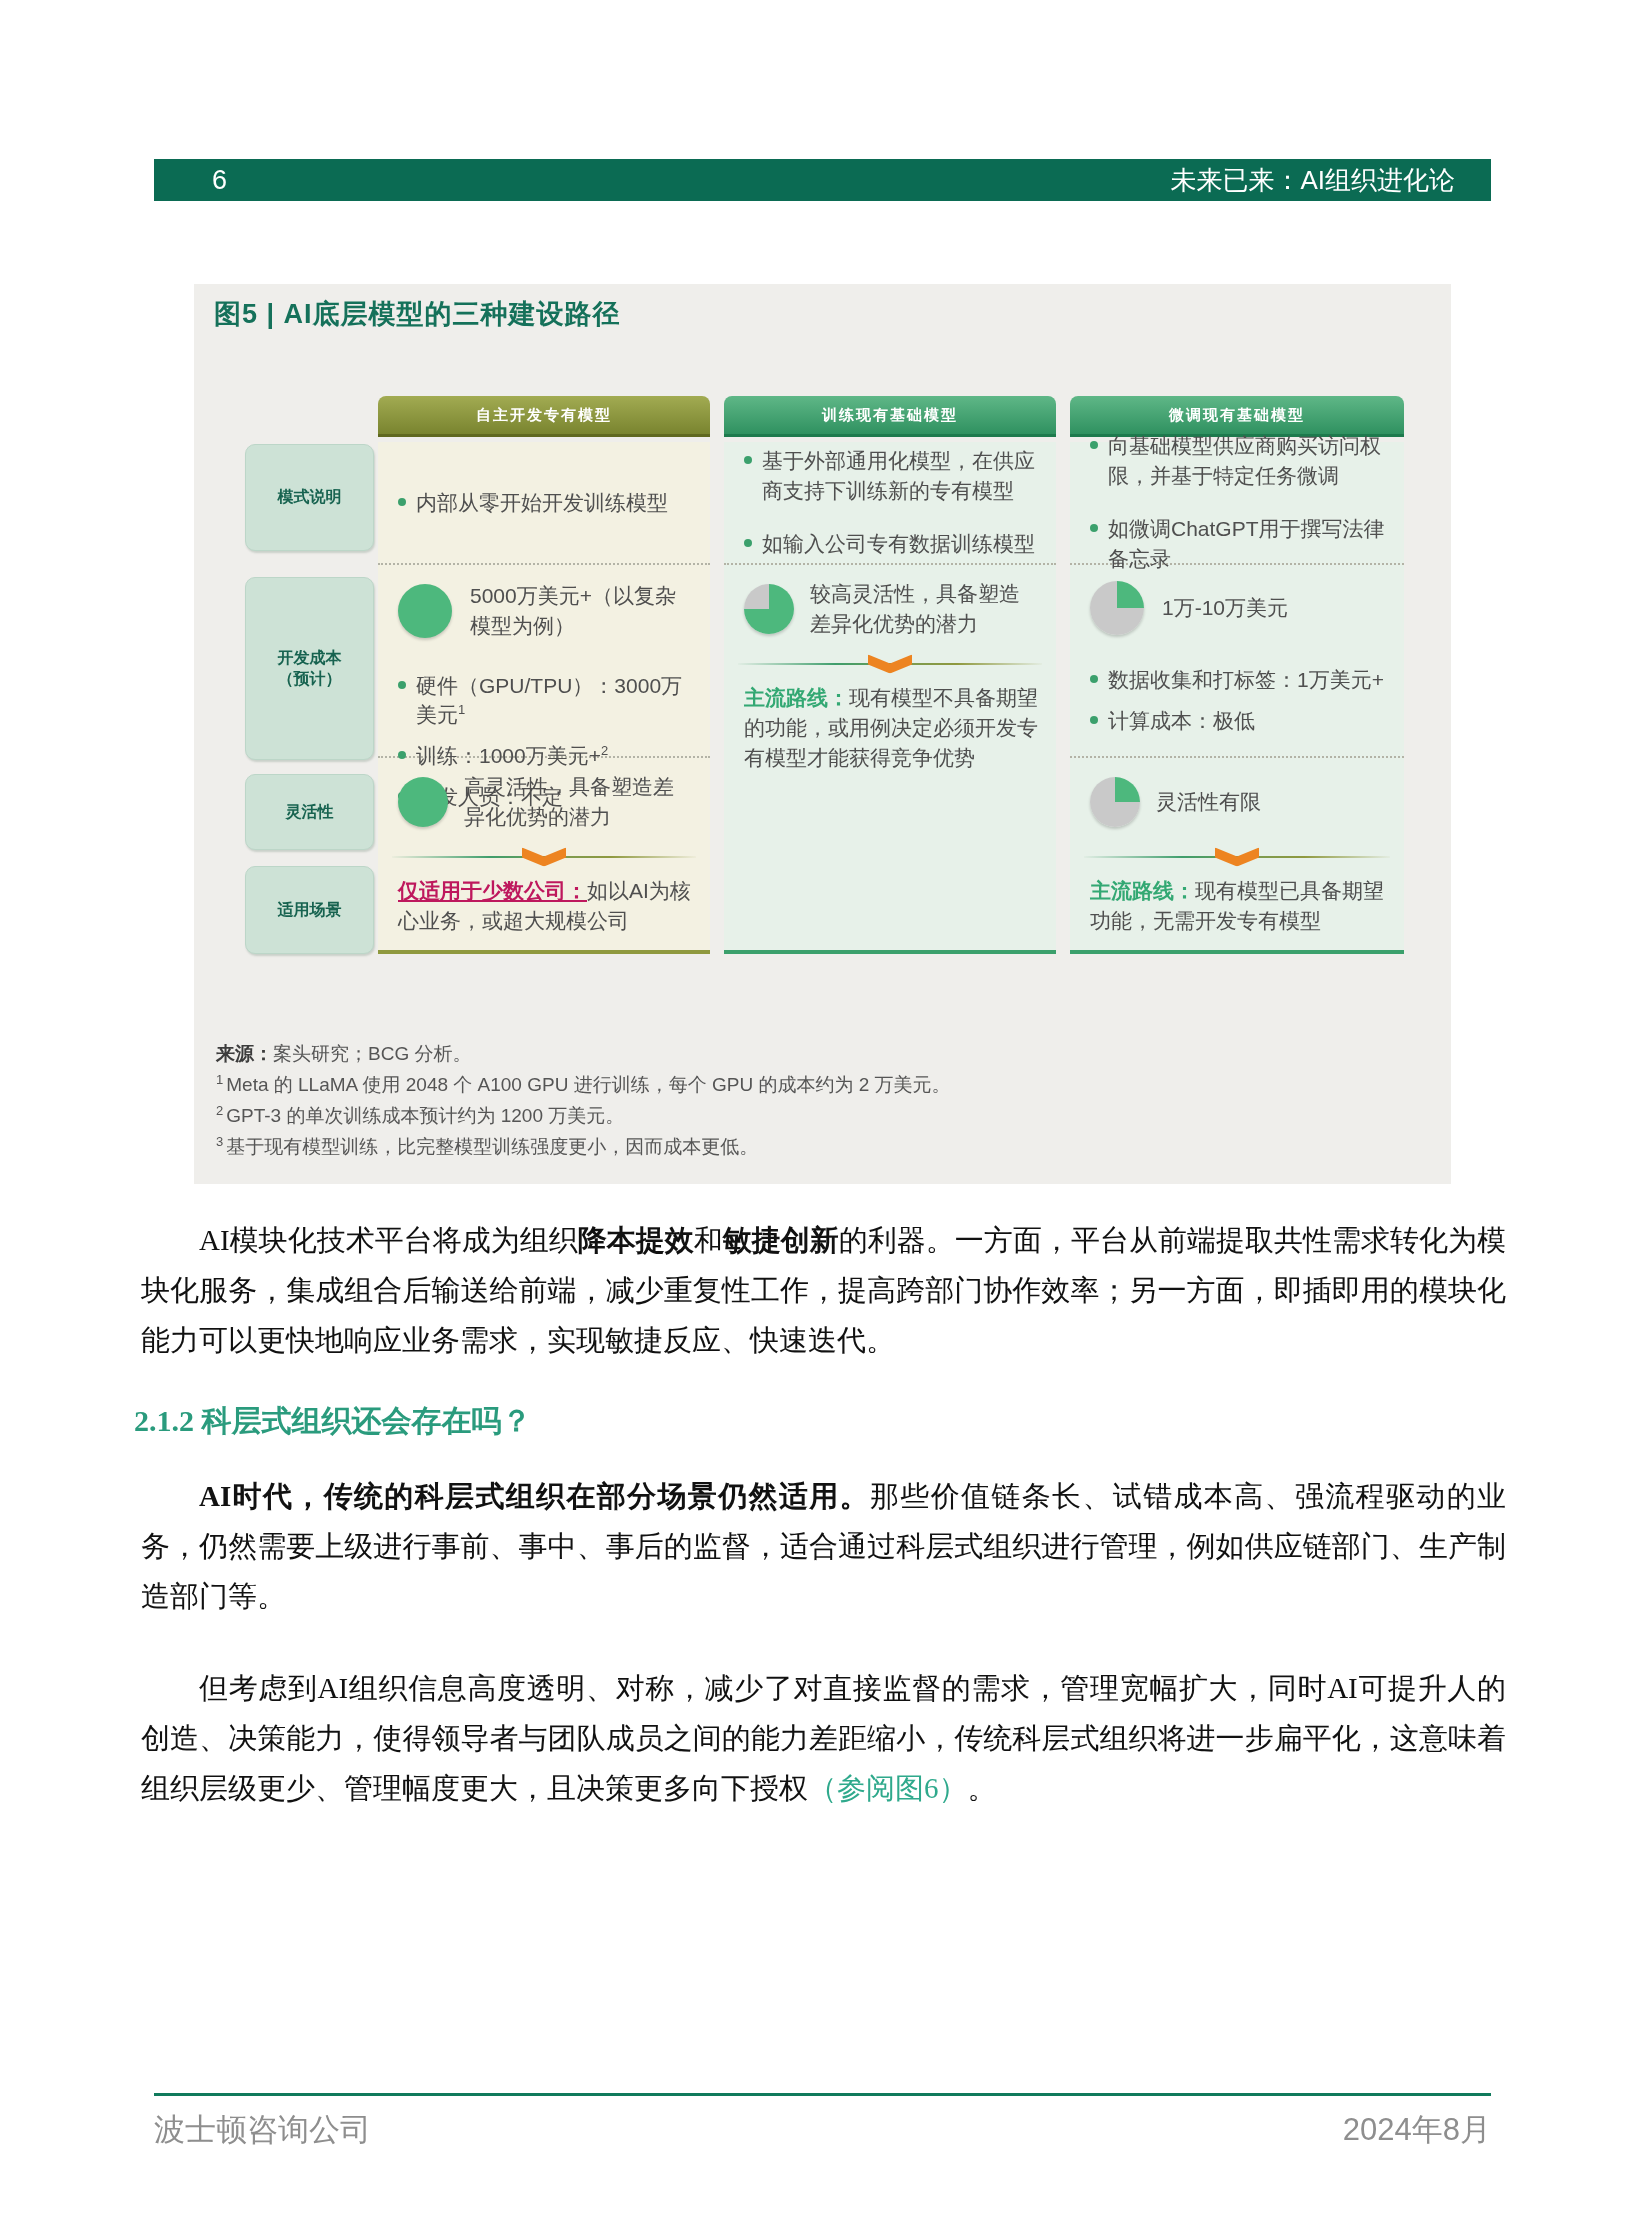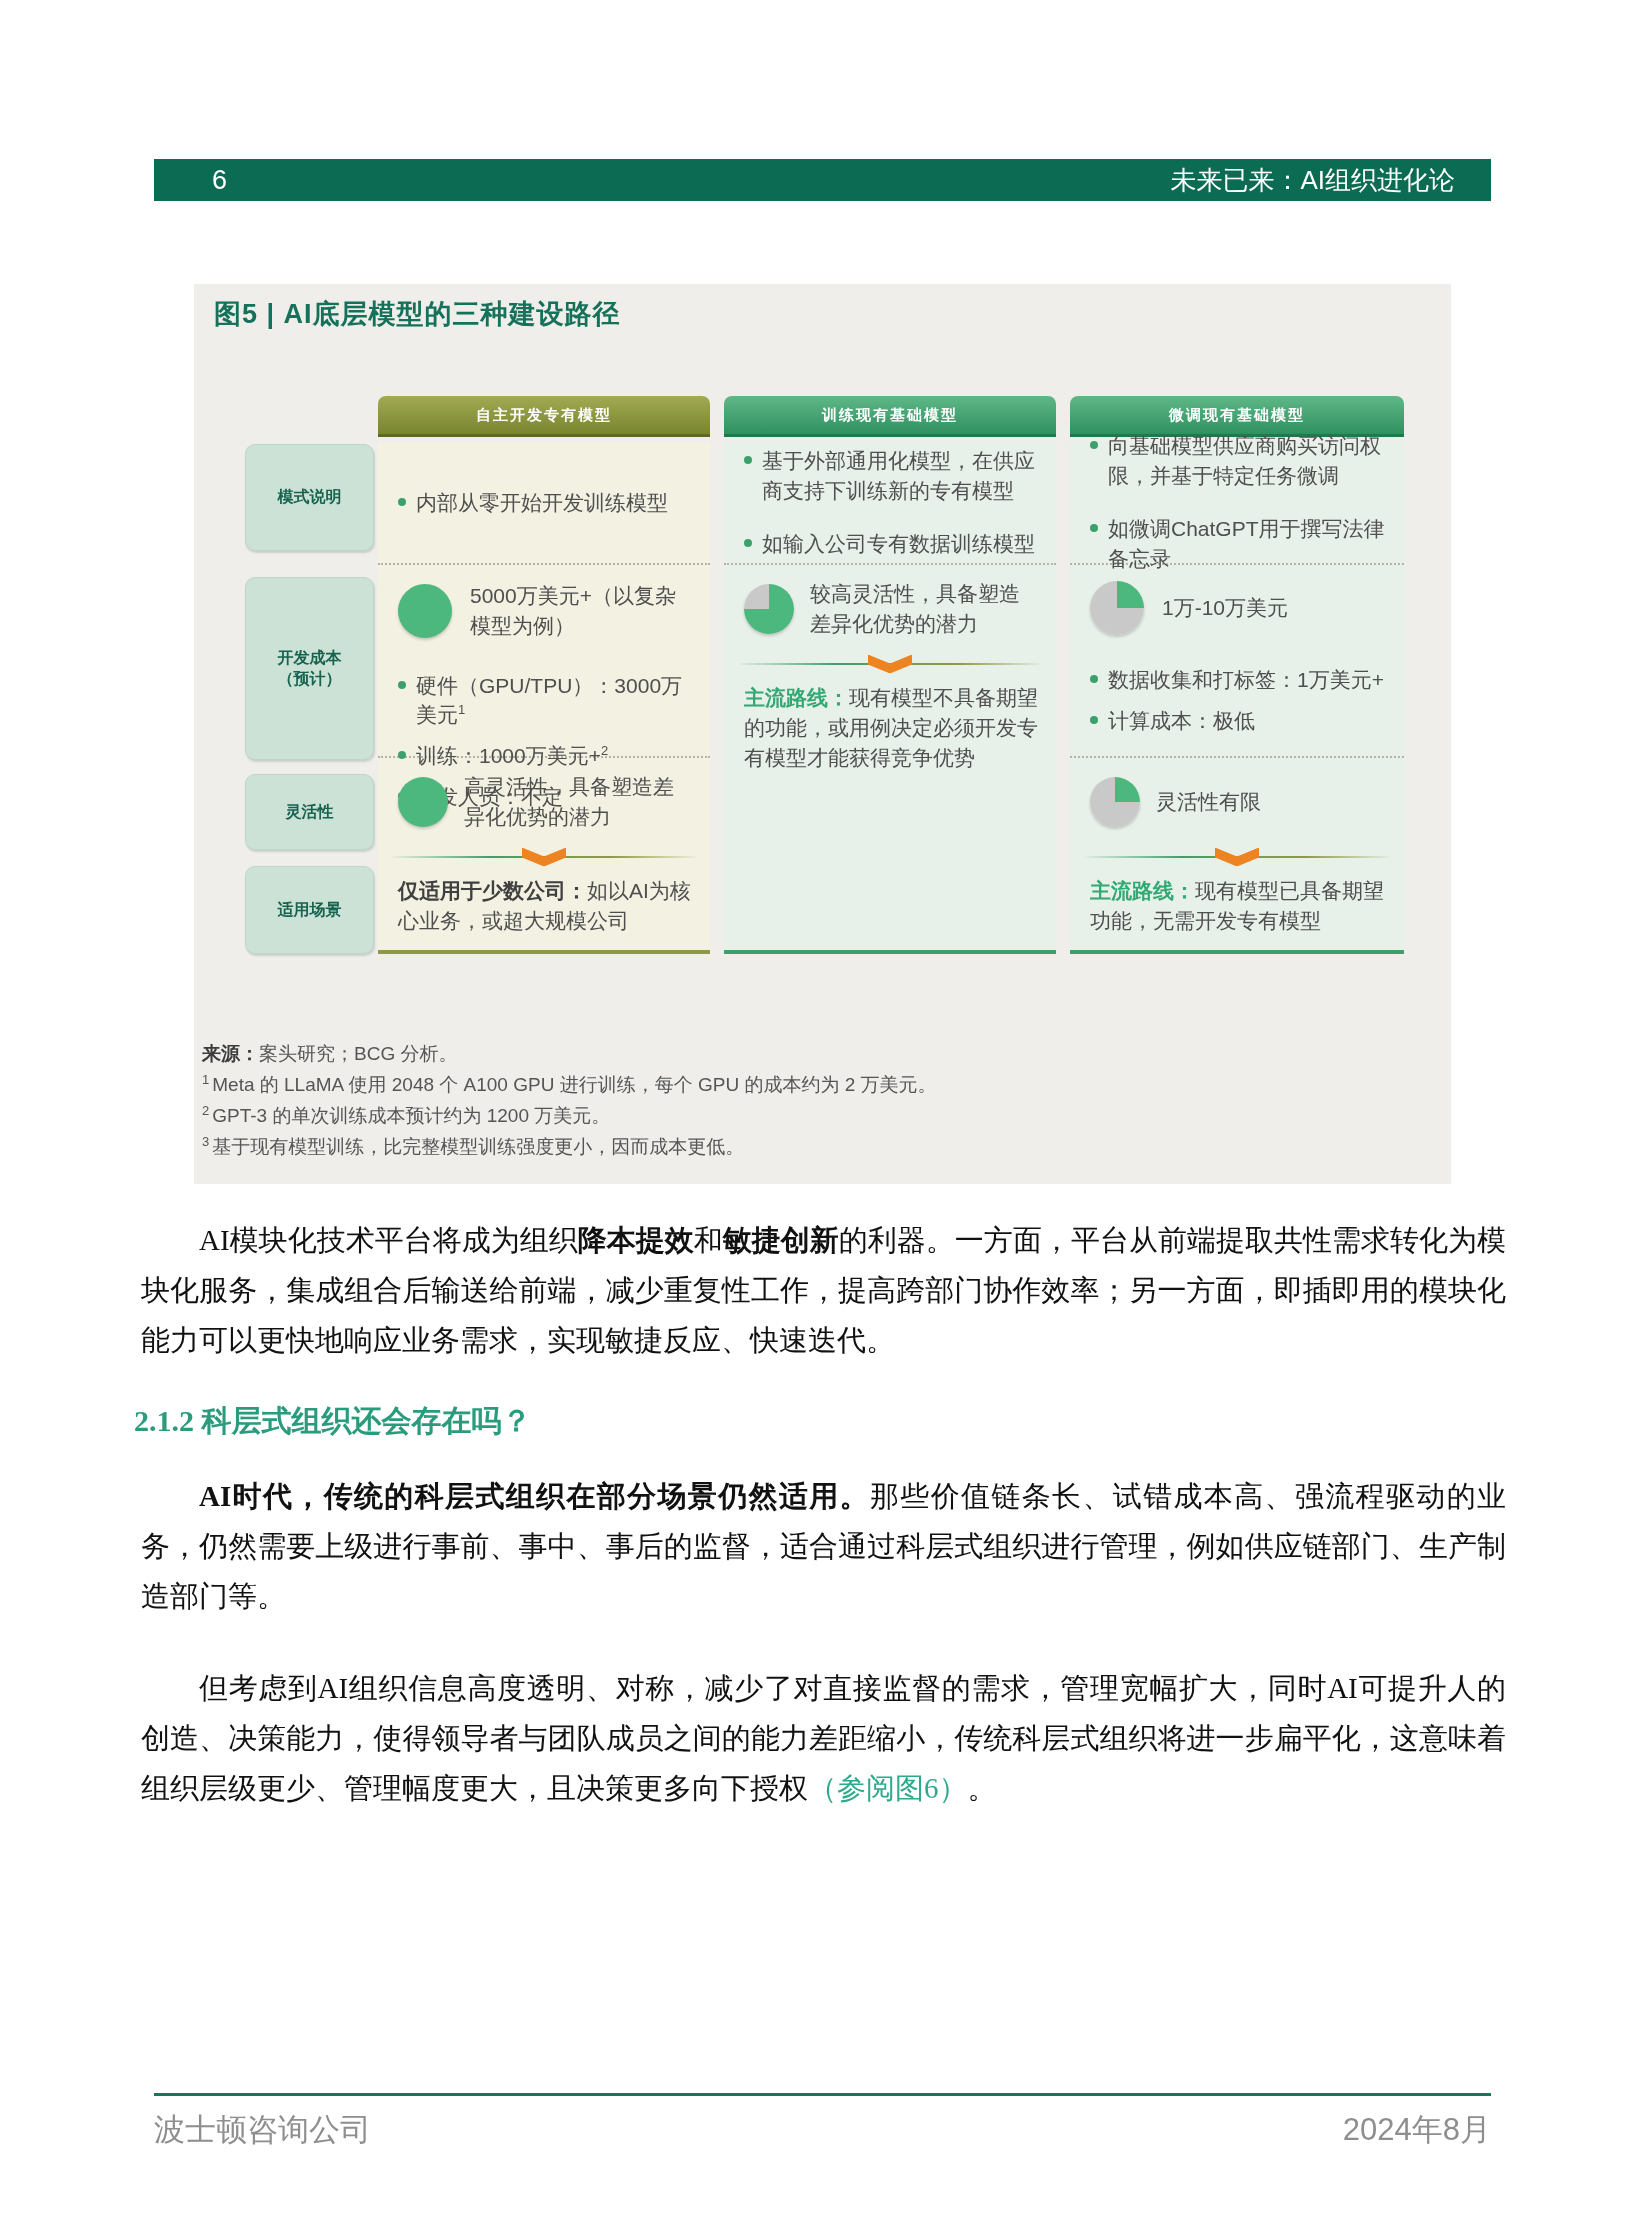--- a/index.html
+++ b/index.html
@@ -68,27 +68,27 @@
   .pie-25{background:conic-gradient(#4db87d 0 25%, #c9c9c9 25% 100%);}
   .pie-75{background:conic-gradient(#4db87d 0 75%, #c9c9c9 75% 100%);}
 
   .divider{position:relative;height:22px;}
   .divider .line{position:absolute;left:14px;right:14px;top:10px;height:2px;
     background:linear-gradient(90deg,rgba(110,170,130,.05),#3f9e6c 32%,#7f9b4e 58%,#8f993f 72%,rgba(150,160,80,.05));}
   .divider .chev{position:absolute;left:50%;top:50%;transform:translate(-50%,-50%);
     width:44px;height:19px;background:#ed8421;
     clip-path:polygon(0 0,50% 48%,100% 0,100% 52%,50% 100%,0 52%);}
 
-  .lead-olive{color:#404040;font-weight:bold;}
+  .lead-olive{color:#be185d;font-weight:bold;text-decoration:underline;}
   .lead-green{color:#33a873;font-weight:bold;}
 
   sup{font-size:13px;line-height:0;}
 
   
-  .footnotes{position:absolute;left:8px;top:754px;font-size:19px;color:#555555;line-height:31px;}
+  .footnotes{position:absolute;left:22px;top:754px;font-size:19px;color:#555555;line-height:31px;}
   .footnotes .src b{color:#3c3c3c;}
   .footnotes .note sup{margin-right:3px;}
 
   
   .body-text{position:absolute;left:134px;top:1208px;width:1379px;
     font-family:"Liberation Serif",serif;font-size:29px;line-height:50px;color:#111111;
     text-align:justify;}
   .body-text p{margin:7px;text-indent:2em;}
   .body-text .sec-heading{margin:34px 0 0 0;font-size:30px;line-height:44px;font-weight:bold;
     color:#2a9b7d;text-indent:0;}

